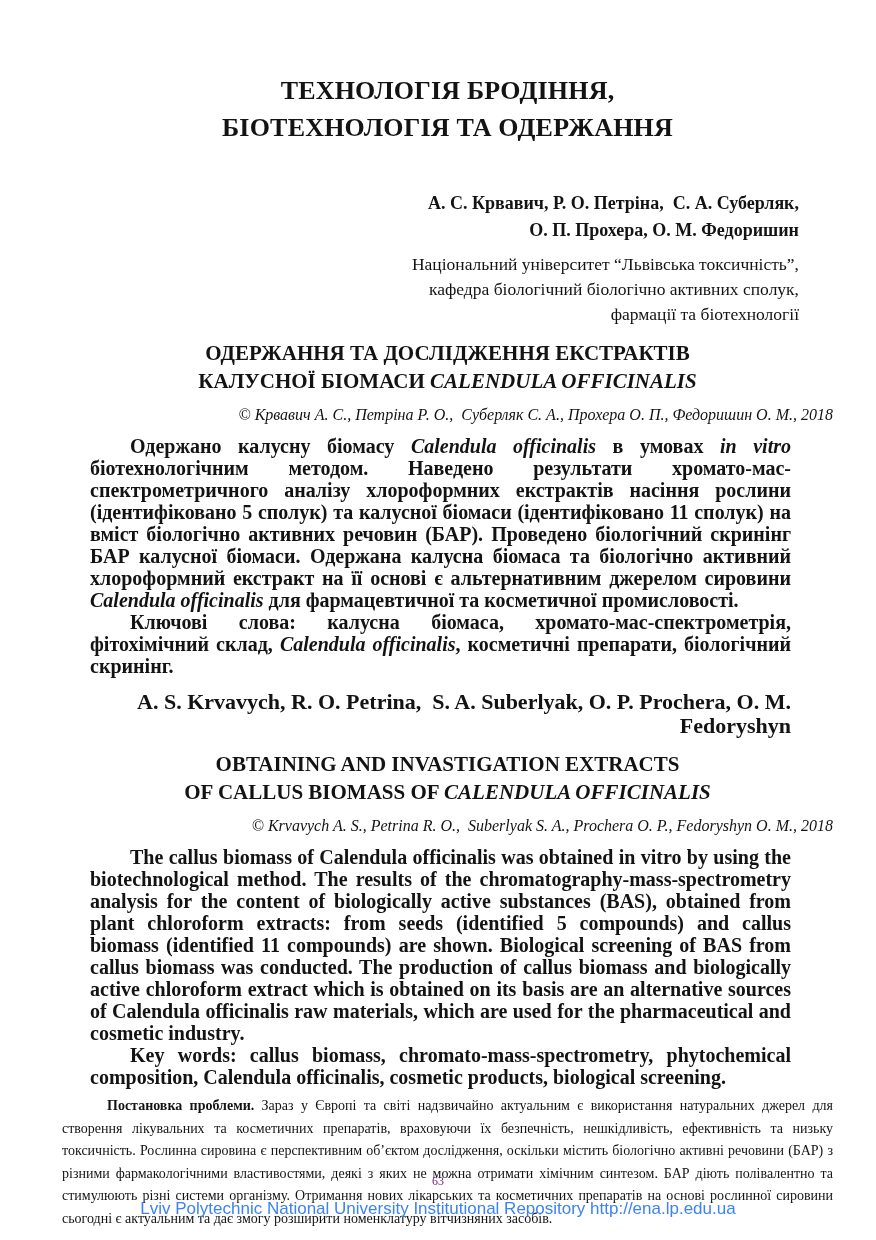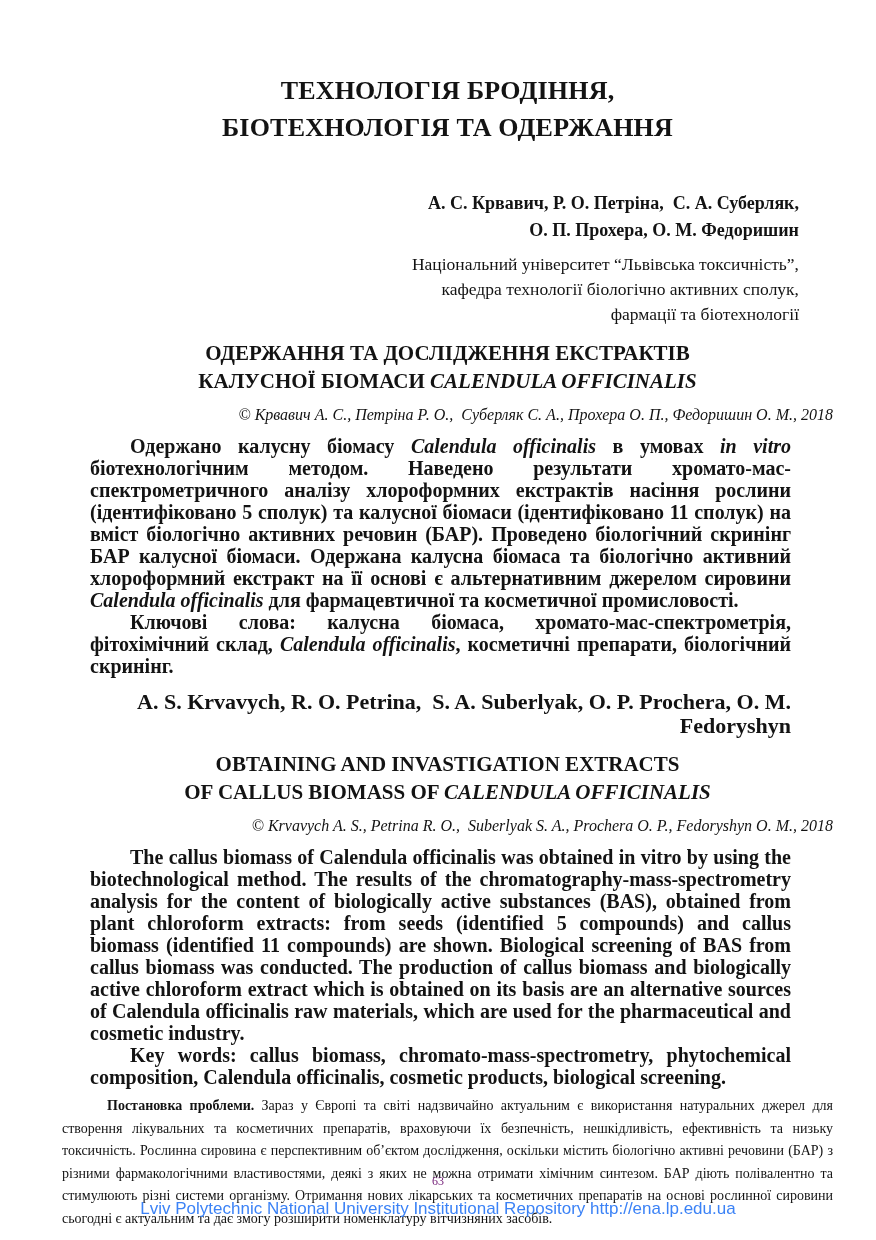--- a/index.html
+++ b/index.html
@@ -105,21 +105,21 @@
     <div>БІОТЕХНОЛОГІЯ ТА ОДЕРЖАННЯ</div>
   </div>
 
   <div class="authors-ua">
     <div>А. С. Крвавич, Р. О. Петріна,&nbsp; С. А. Суберляк,</div>
     <div>О. П. Прохера, О. М. Федоришин</div>
   </div>
 
   <div class="affiliation">
     <div>Національний університет “Львівська токсичність”,</div>
-    <div>кафедра технології біологічно активних сполук,</div>
+    <div>кафедра біологічний біологічно активних сполук,</div>
     <div>фармації та біотехнології</div>
   </div>
 
   <div class="article-title">
     <div>ОДЕРЖАННЯ ТА ДОСЛІДЖЕННЯ ЕКСТРАКТІВ</div>
     <div><span>КАЛУСНОЇ БІОМАСИ </span><span style="font-style: italic;">CALENDULA OFFICINALIS</span></div>
   </div>
 
   <div class="copyright">© Крвавич А. С., Петріна Р. О.,&nbsp; Суберляк С. А., Прохера О. П., Федоришин О. М., 2018</div>
 

